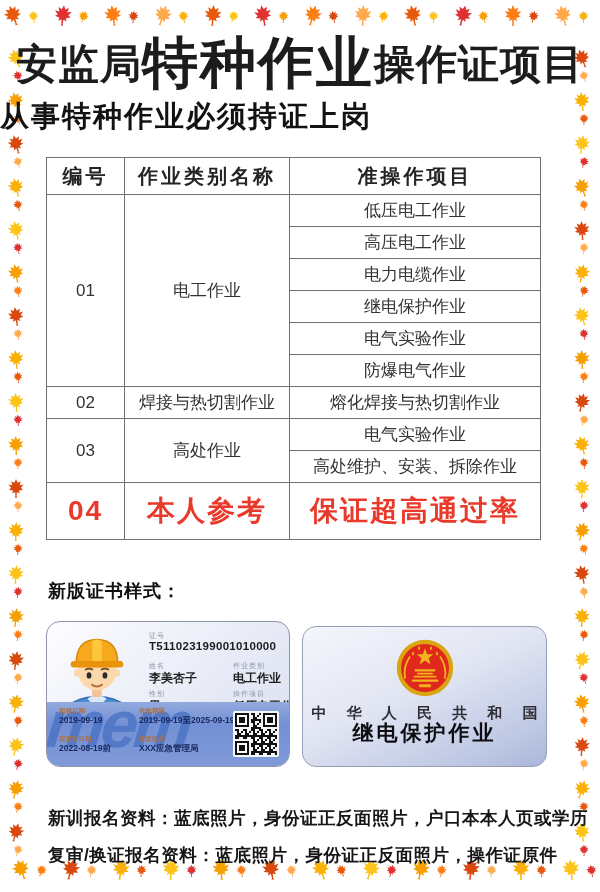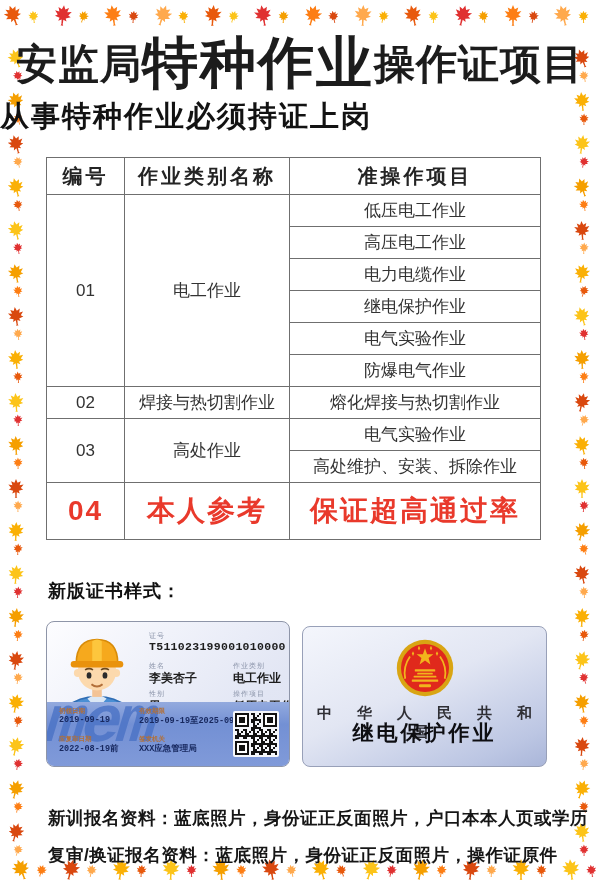--- a/index.html
+++ b/index.html
@@ -17,21 +17,21 @@
   
   .ops-table{position:absolute;top:157px;left:46px;width:494px;border-collapse:collapse;table-layout:fixed;}
   .ops-table th,.ops-table td{border:1.6px solid #6f6f6f;text-align:center;vertical-align:middle;
             padding:0 2px;overflow:hidden;}
   .ops-table th{height:36px;font-size:20px;font-weight:700;color:#242424;letter-spacing:3px;}
   .ops-table td{height:31px;font-size:17px;font-weight:500;color:#333;}
   .ops-table col.c1{width:78px;} .ops-table col.c2{width:165px;} .ops-table col.c3{width:251px;}
   .ops-table tr.hl td{color:#e9392b;font-weight:700;font-size:28px;height:56px;letter-spacing:2px;}
   
   .cert-label{position:absolute;top:579px;left:48px;font-size:18px;font-weight:700;color:#111;letter-spacing:1px;}
-  .card{position:absolute;border-radius:8px;overflow:hidden;font-family:Liberation Mono, monospace;}
+  .card{position:absolute;border-radius:14px;overflow:hidden;}
   .card-front{left:46px;top:621px;width:242px;height:144px;border:1px solid #8e95a8;
               background:linear-gradient(135deg,#fdfdff 0%,#f0f2fa 35%,#e2e6f4 75%,#dfe3f2 100%);}
   .card-back{left:302px;top:626px;width:243px;height:139px;border:1px solid #98a0b8;
              background:linear-gradient(155deg,#f4f6fc 0%,#e2e6f3 45%,#bcc6e3 85%,#aab6d9 100%);}
   .avatar-box{position:absolute;left:10px;top:8px;width:80px;height:94px;}
   .f-label{position:absolute;font-size:7px;color:#8d96ab;letter-spacing:1px;}
   .f-value{position:absolute;font-size:12px;font-weight:700;color:#1d1d1d;white-space:nowrap;}
   .f-value.num{font-size:11.5px;letter-spacing:.3px;}
   .card-band{position:absolute;left:0;right:0;bottom:0;height:64px;
              background:linear-gradient(180deg,#93aade 0%,#7390d4 35%,#809ad9 100%);}

